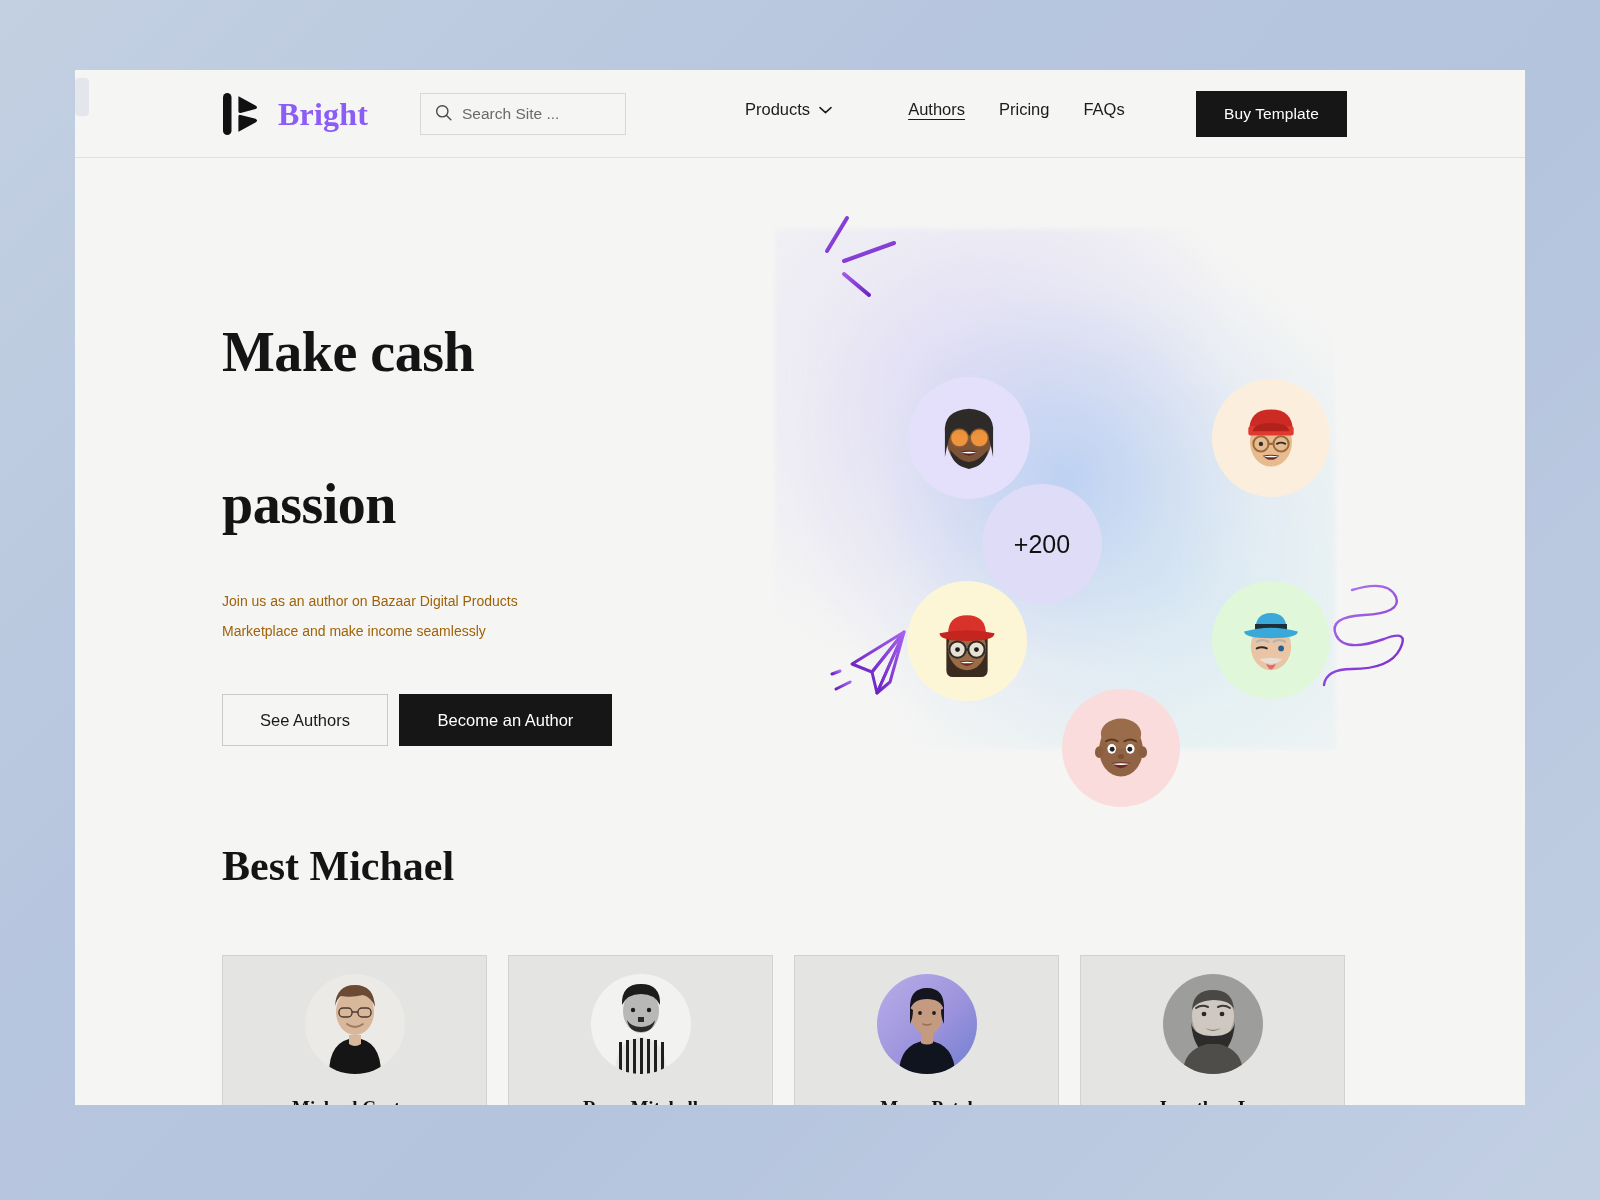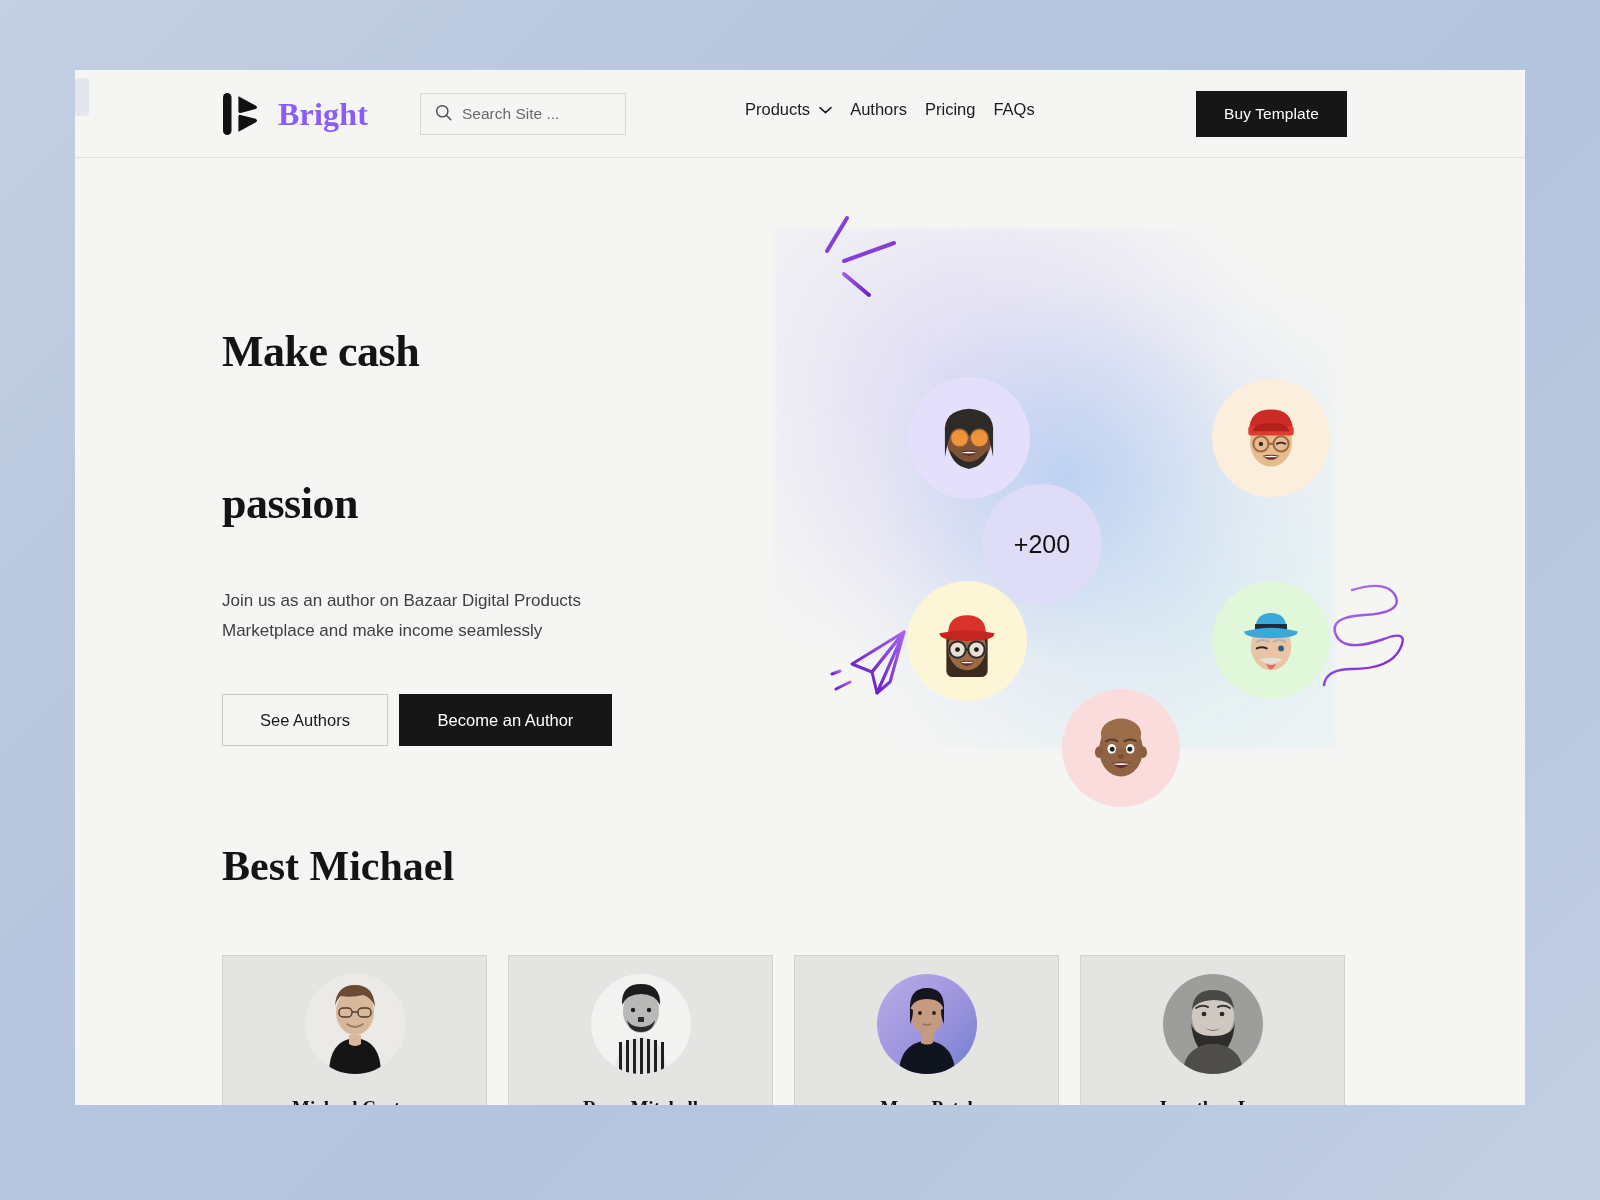--- a/index.html
+++ b/index.html
@@ -89,33 +89,35 @@
     width: 100%;
   }
   .search-input::placeholder { color: #6a6a6a; opacity: 1; }
 
   .main-nav {
     position: absolute;
     left: 670px;
     top: 30px;
     display: flex;
     align-items: flex-end;
-    gap: 18px;
+    gap: 34px;
   }
   .nav-item {
     font-size: 16.5px;
     color: #1b1b1b;
     display: flex;
     align-items: center;
     gap: 9px;
     cursor: pointer;
     white-space: nowrap;
   }
   .nav-item.active .nav-label {
+    text-decoration: underline;
     text-underline-offset: 4px;
+    margin-left: 42px;
   }
   .chevron { width: 13px; height: 8px; display: block; }
 
   .buy-btn {
     position: absolute;
     left: 1121px;
     top: 21px;
     width: 151px;
     height: 46px;
     background: #161616;
@@ -137,31 +139,31 @@
   }
 
   .hero-copy {
     position: absolute;
     left: 147px;
     top: 155px;
     width: 500px;
   }
   .hero-title {
     font-family: "Liberation Serif", serif;
-    font-size: 44px;
+    font-size: 56px;
     line-height: 76px;
     font-weight: 700;
     color: #141414;
     letter-spacing: -0.5px;
   }
   .hero-sub {
     margin-top: 44px;
-    font-size: 17px;
+    font-size: 14px;
     line-height: 30px;
-    color: #404040;
+    color: #a16207;
     max-width: 420px;
   }
   .hero-actions {
     margin-top: 48px;
     display: flex;
     gap: 11px;
   }
   .btn-outline {
     width: 166px;
     height: 52px;

